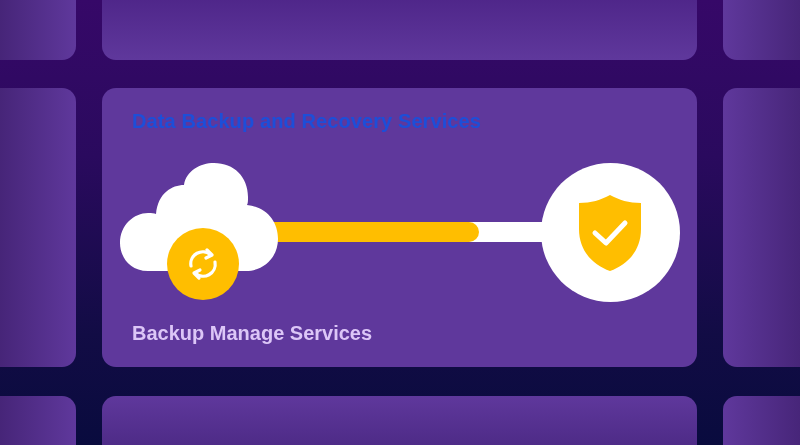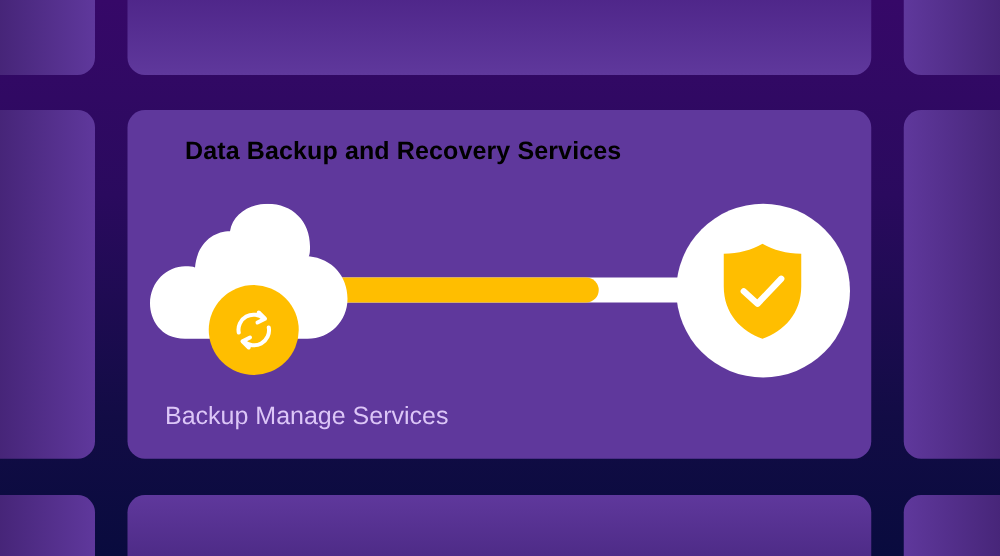--- a/index.html
+++ b/index.html
@@ -4,22 +4,22 @@
 <style>
   html,body{margin:0;padding:0;}
   body{width:800px;height:445px;overflow:hidden;position:relative;
     background:linear-gradient(180deg,#360868 0%,#2a0a5e 35%,#120c45 75%,#090b3e 100%);
     font-family:"Liberation Sans",sans-serif;}
   .card{position:absolute;border-radius:14px;background:#5f389c;}
   .faded-top{background:linear-gradient(180deg,#4a2184 0%,#5f389c 100%);}
   .faded-bot{background:linear-gradient(180deg,#5f389c 0%,#43237a 100%);}
   .side-l{background:linear-gradient(90deg,#40206f 0%,#5f389c 100%);}
   .side-r{background:linear-gradient(270deg,#40206f 0%,#5f389c 100%);}
-  .title{position:absolute;left:148px;top:110px;color:#000000;font-size:20px;font-weight:bold;letter-spacing:0.1px;}
-  .subtitle{position:absolute;left:132px;top:322px;color:#dcc6f7;font-size:20px;font-weight:normal;}
+  .title{position:absolute;left:132px;top:110px;color:#1d4ed8;font-size:20px;font-weight:bold;letter-spacing:0.1px;}
+  .subtitle{position:absolute;left:132px;top:322px;color:#dcc6f7;font-size:20px;font-weight:bold;}
   .track{position:absolute;left:260px;top:222px;width:300px;height:20px;background:#ffffff;border-radius:0;}
   .fill{position:absolute;left:0;top:0;height:20px;border-radius:0 10px 10px 0;}
 </style>
 </head>
 <body>
 
 <div class="card faded-top" style="left:102px;top:-20px;width:595px;height:80px;"></div>
 <div class="card side-l" style="left:-20px;top:-20px;width:96px;height:80px;"></div>
 <div class="card side-r" style="left:723px;top:-20px;width:100px;height:80px;"></div>
 

